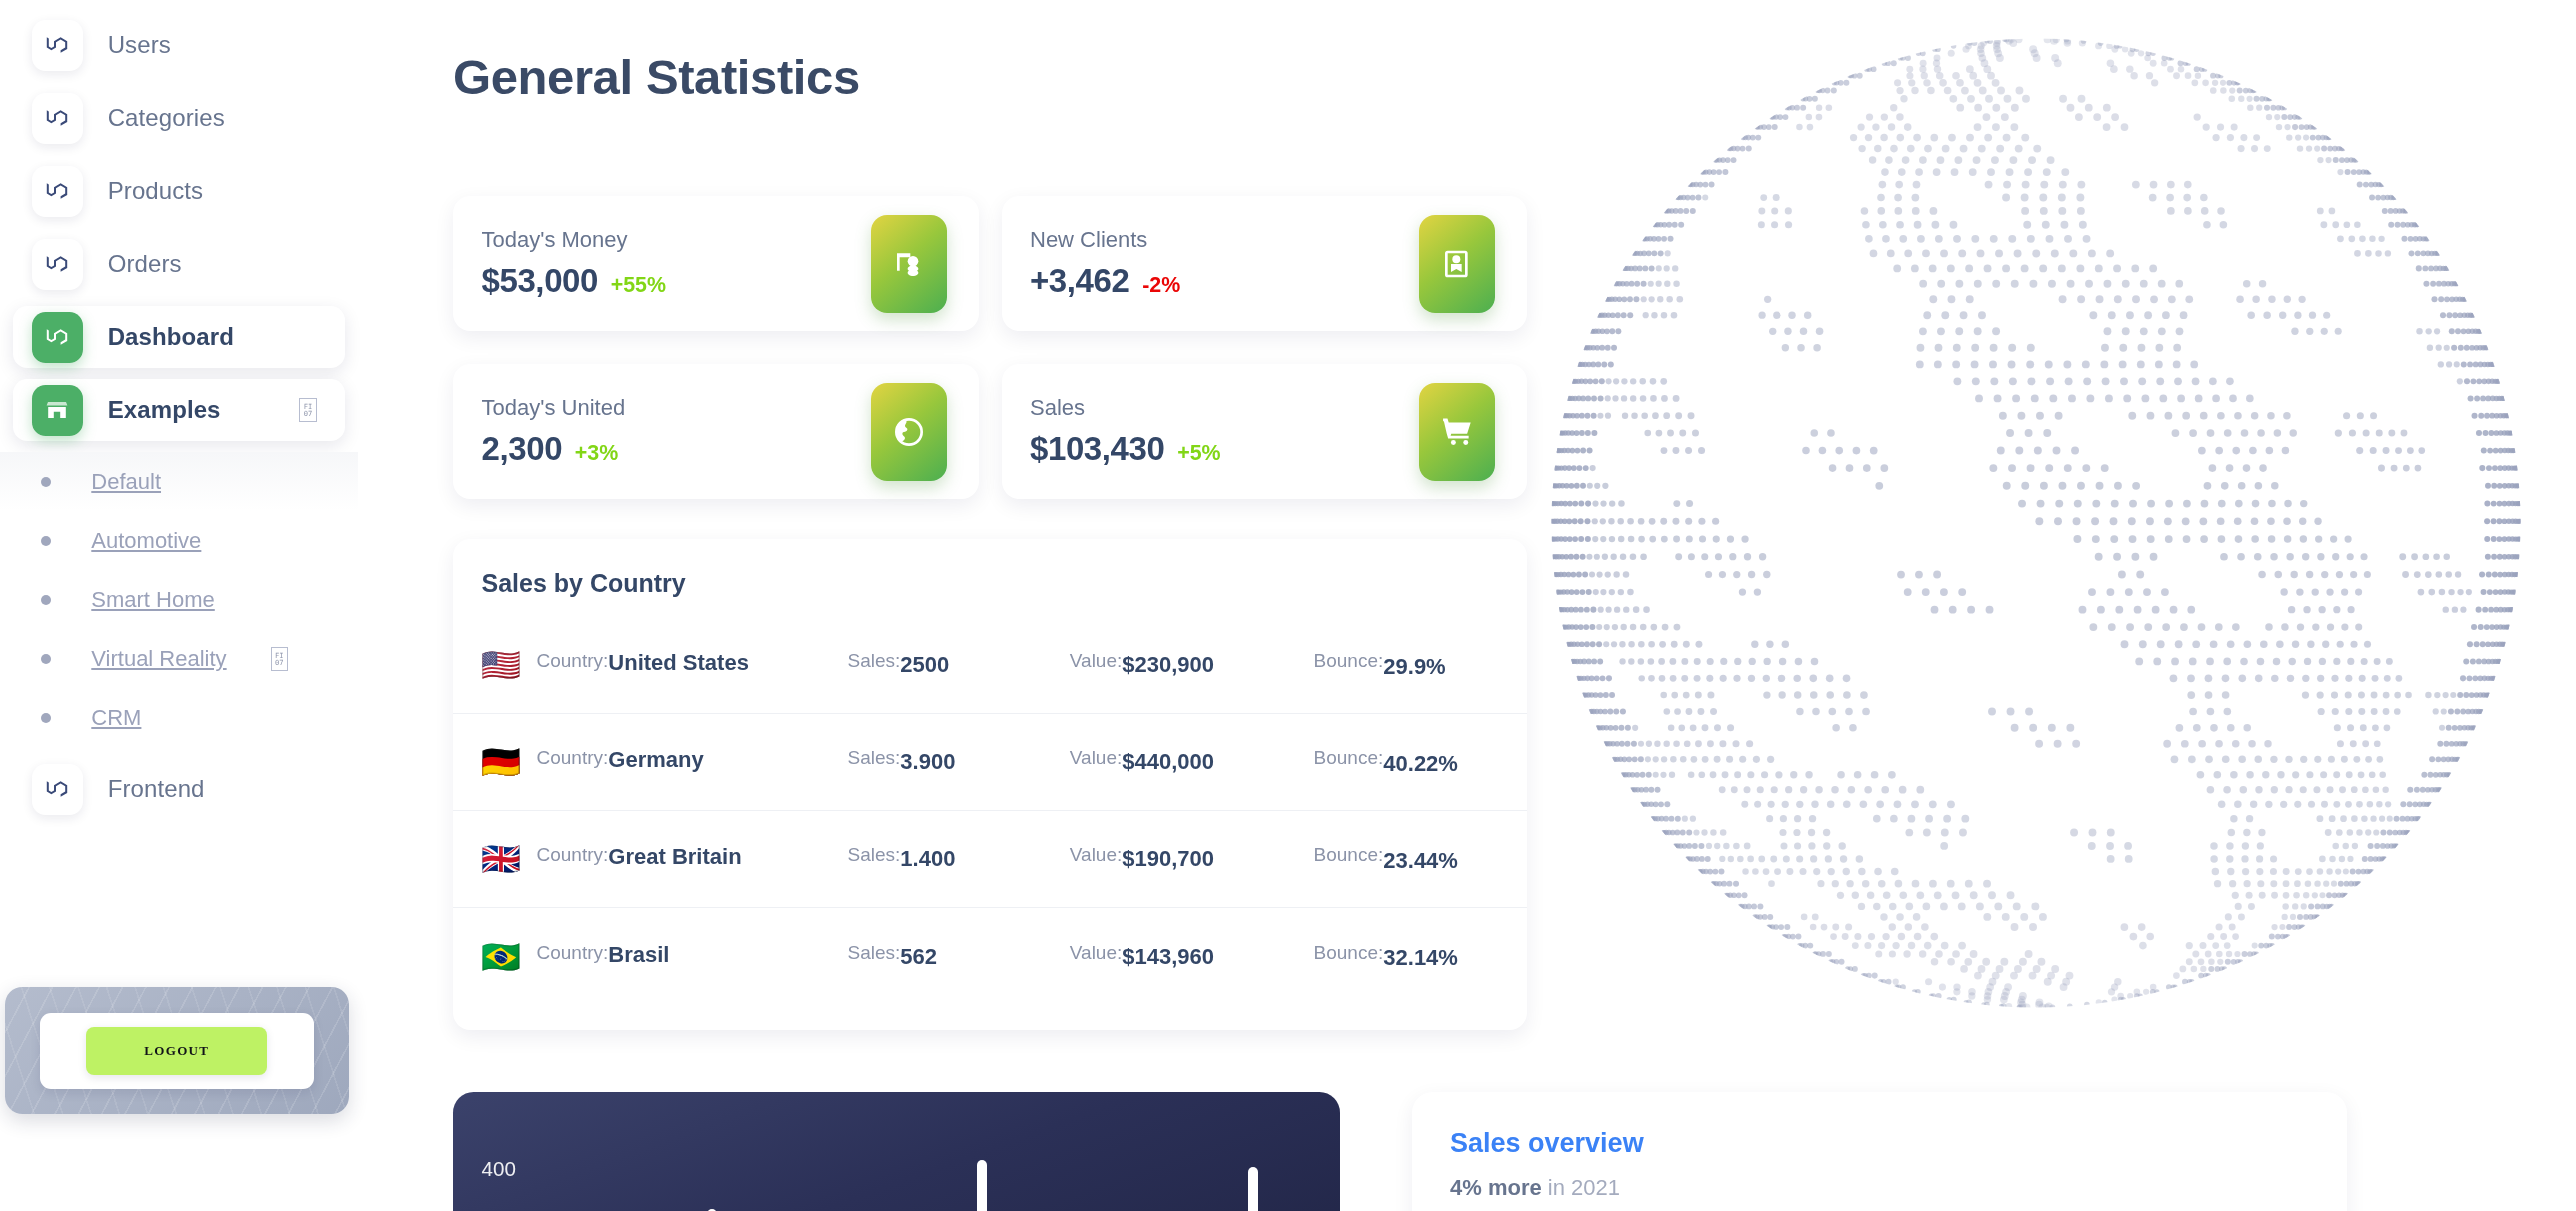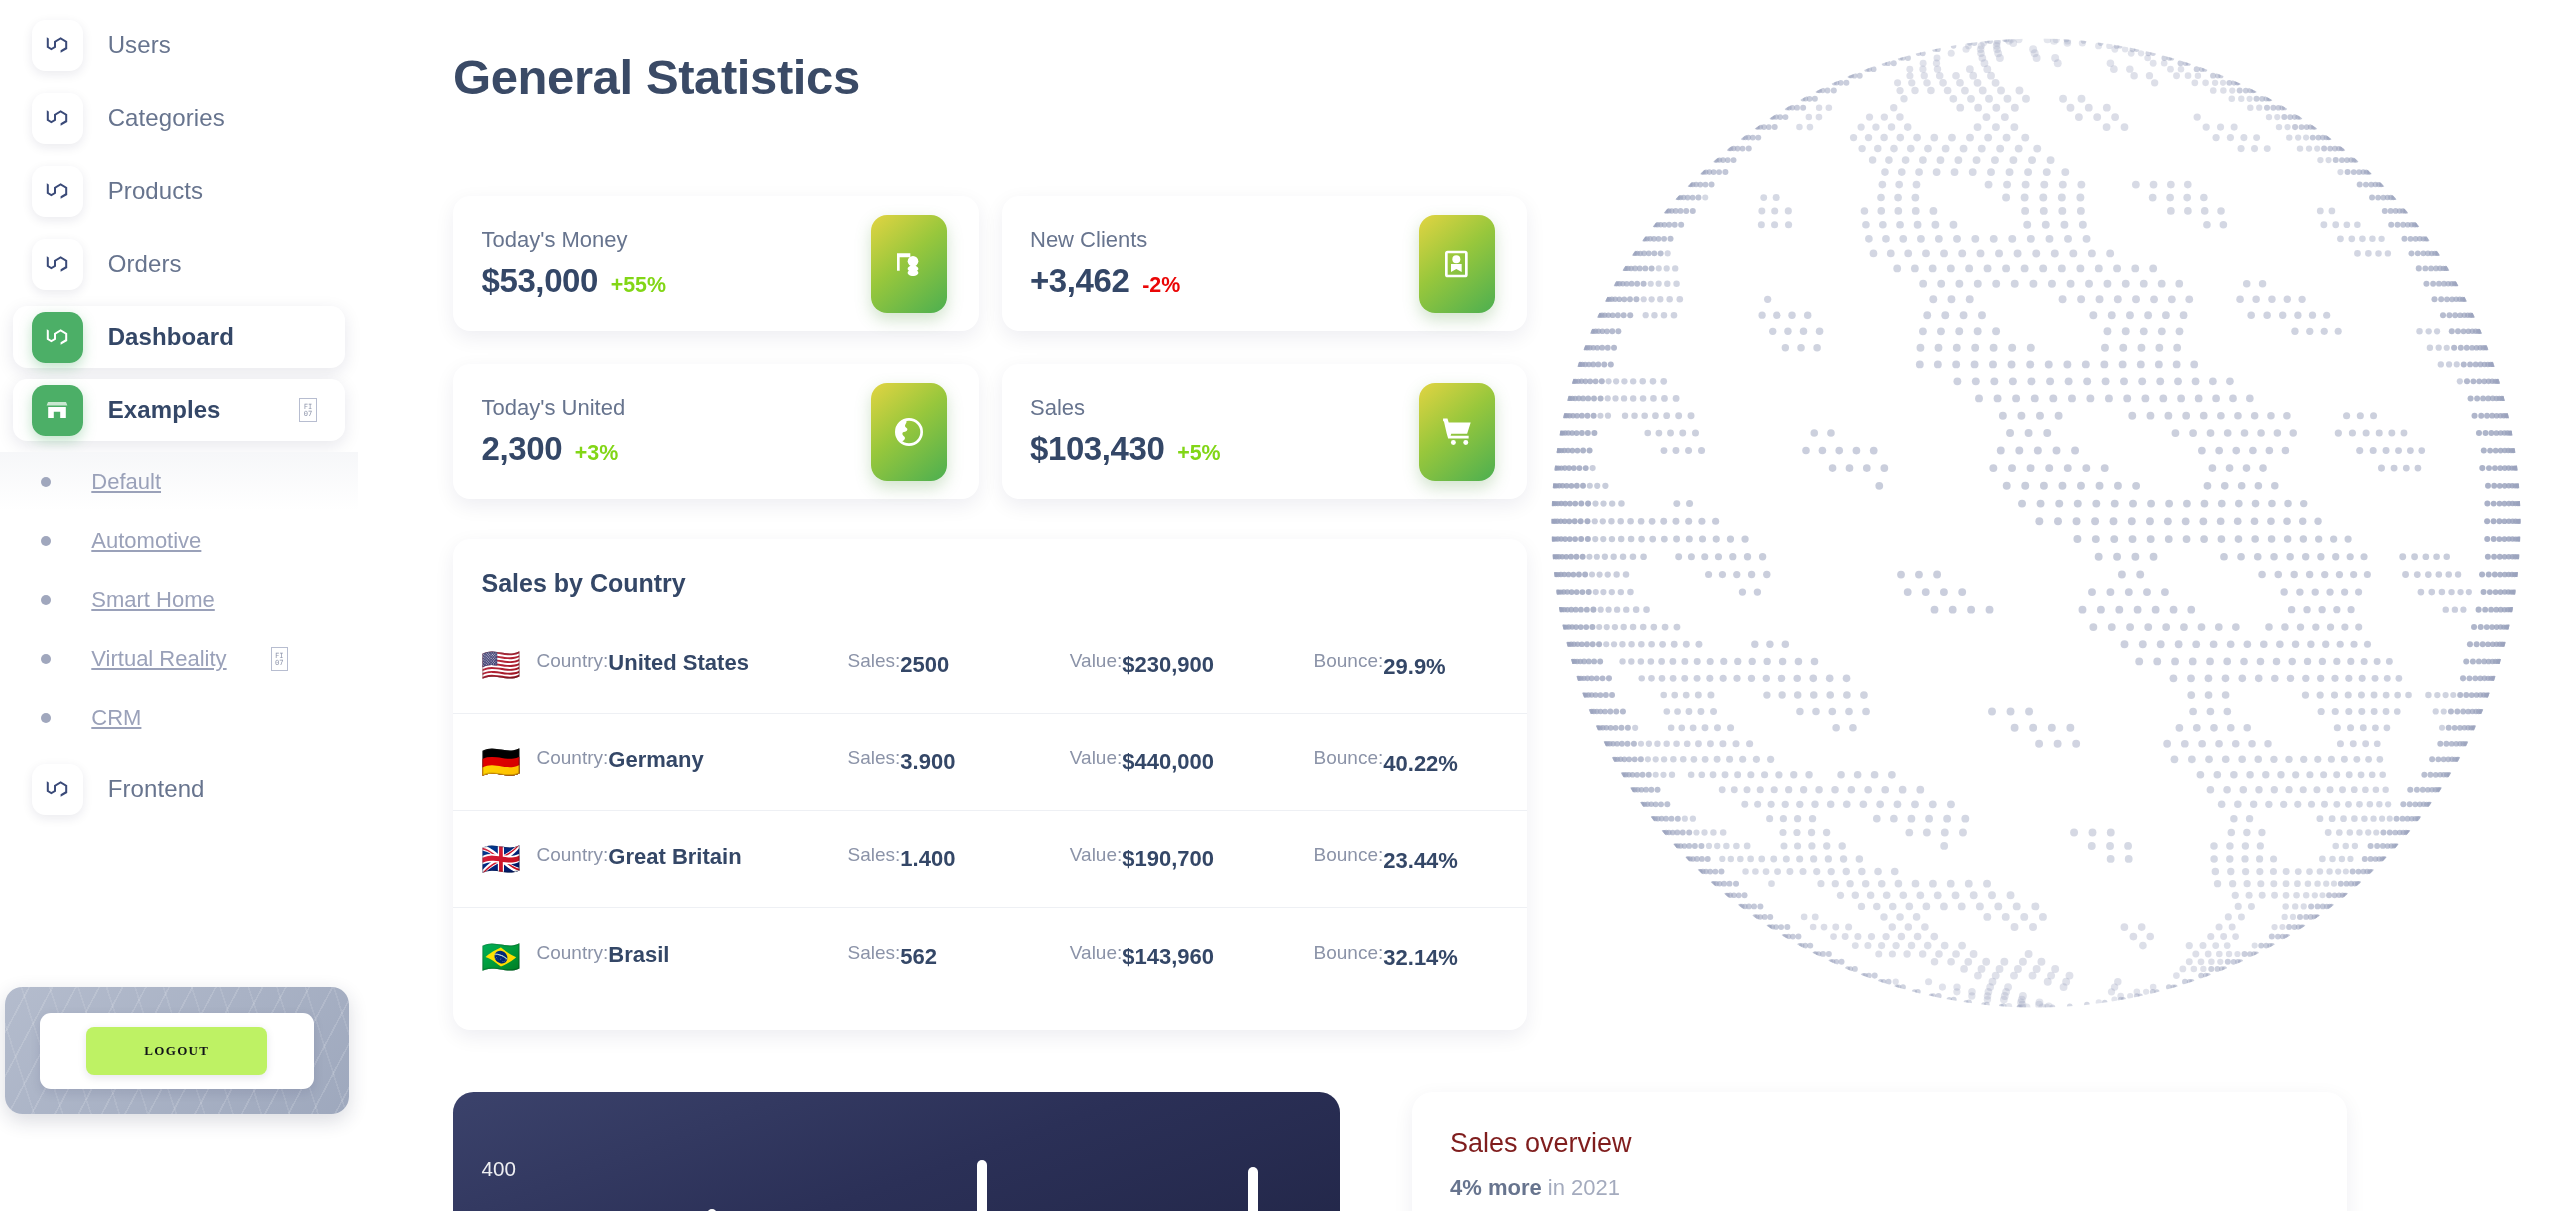--- a/index.html
+++ b/index.html
@@ -210,21 +210,21 @@
   }
 
   
   .overview-card {
     position: absolute; left: 1054px; top: 1092px;
     width: 935px; height: 238px;
     background:#ffffff; border-radius: 20.6px;
     box-shadow: 0 6.3px 20.6px rgba(20,20,70,0.07);
     padding: 36px 0 0 38px;
   }
-  .overview-title { font-size: 27px; font-weight: 400; color: #7f1d1d; }
+  .overview-title { font-size: 27px; font-weight: 700; color: #3b82f6; }
   .overview-sub { margin-top: 16px; font-size: 22px; color: #a4abbe; }
   .overview-sub b { color: #67748e; font-weight: 700; }
 </style>
 </head>
 <body>
 
 <div class="app">
 
   <div class="globe-wrap">
     <svg viewBox="0 0 1000 1000" xmlns="http://www.w3.org/2000/svg" aria-hidden="true">

